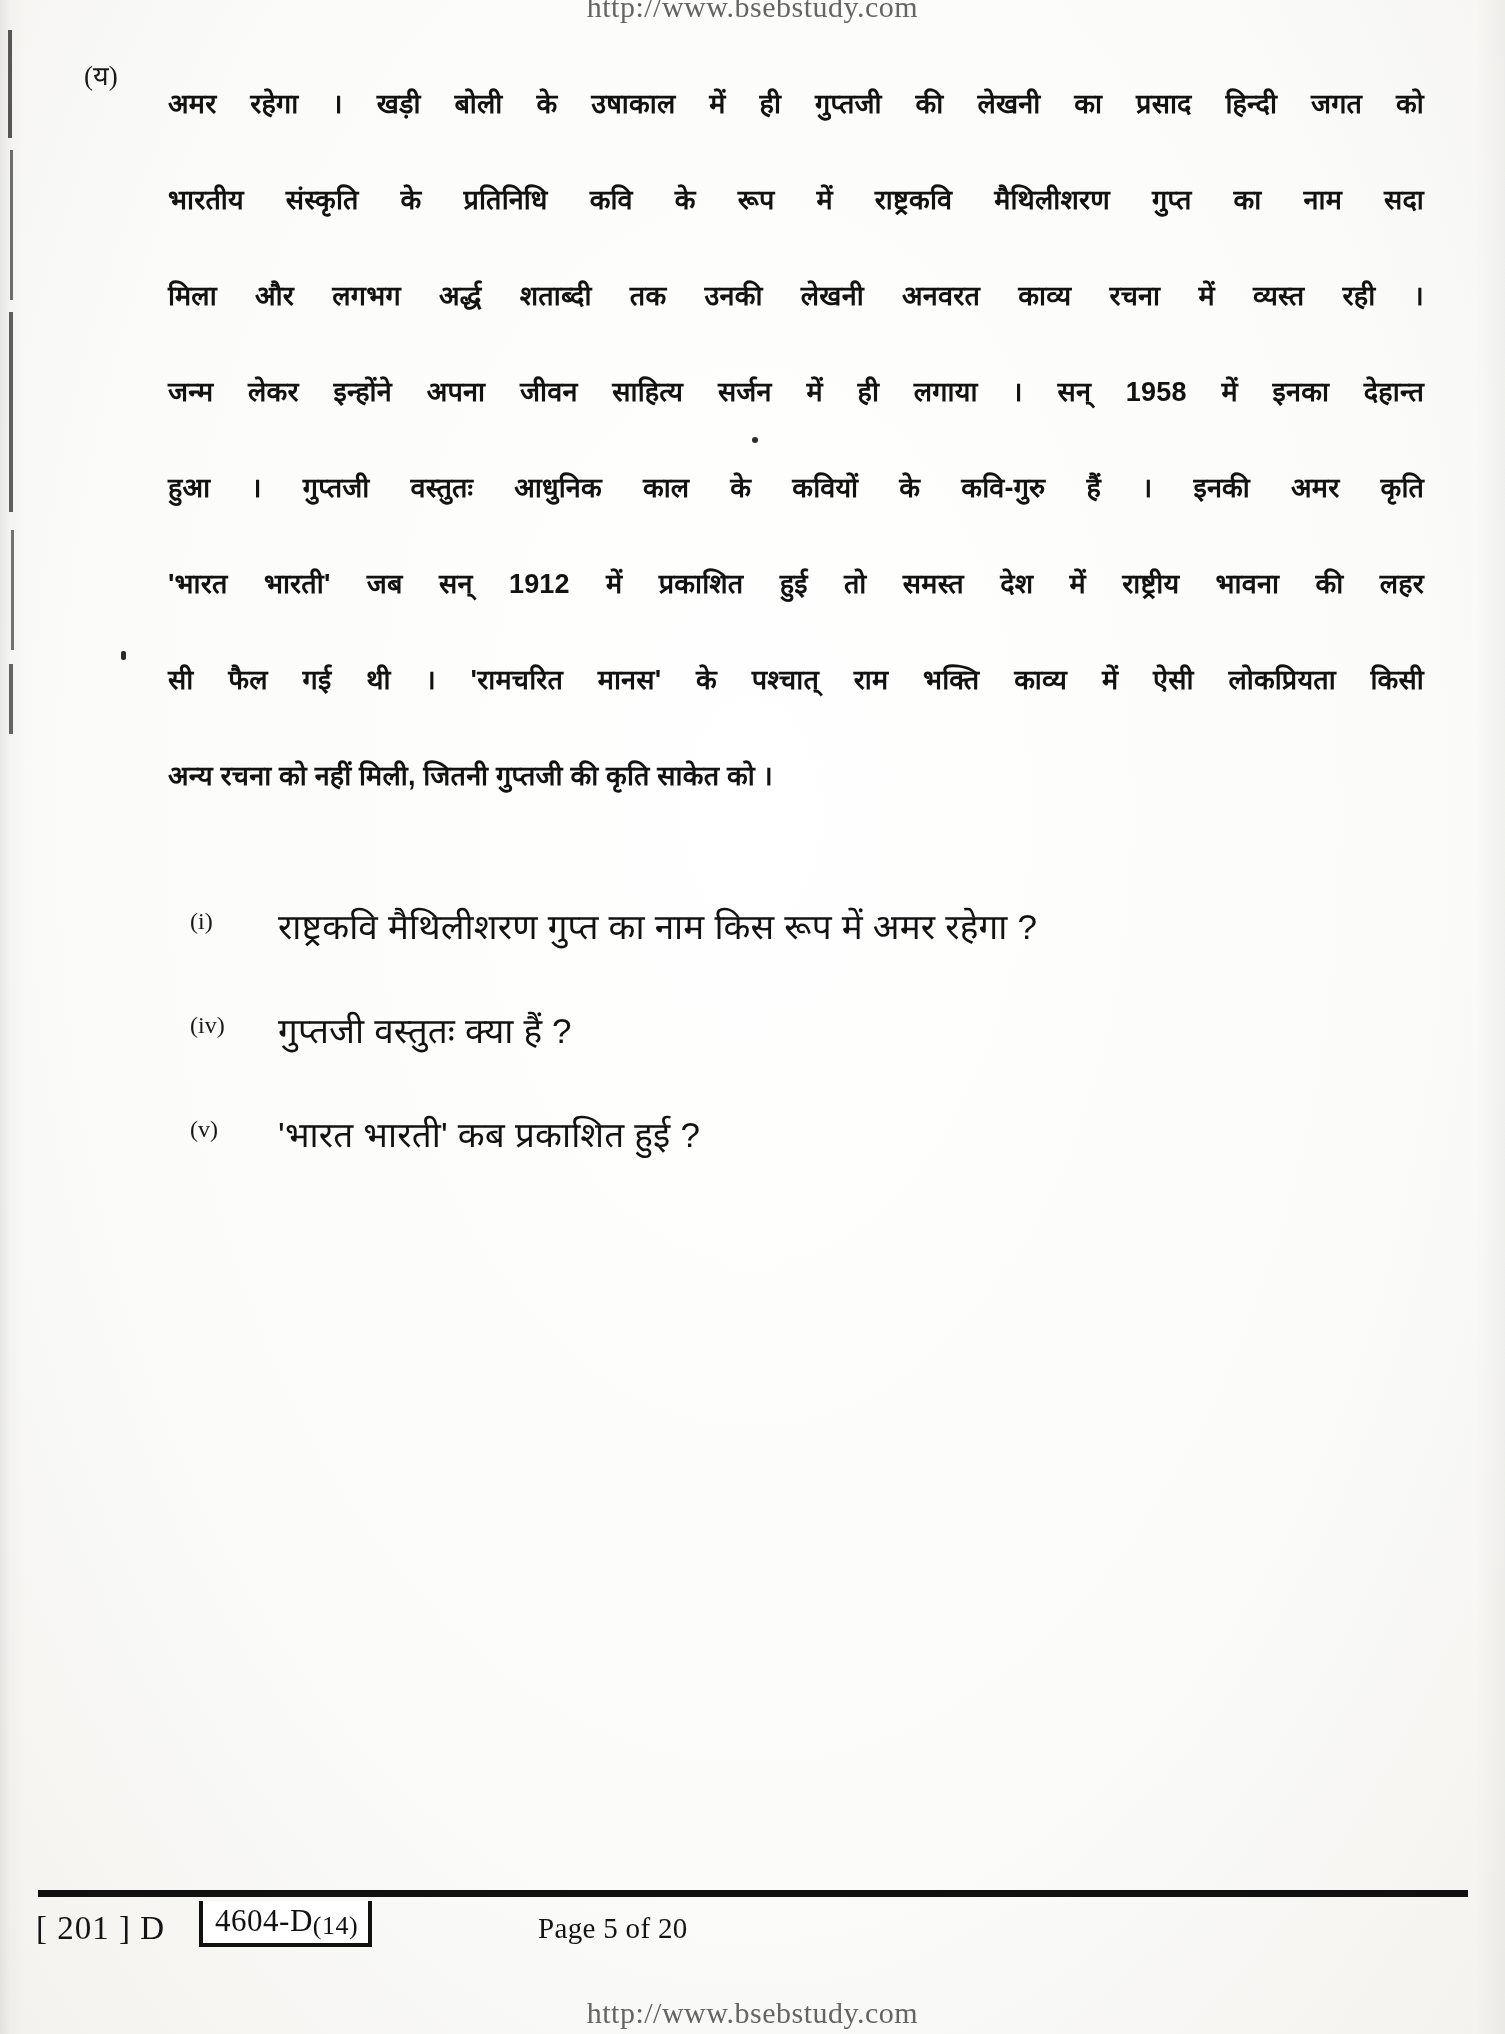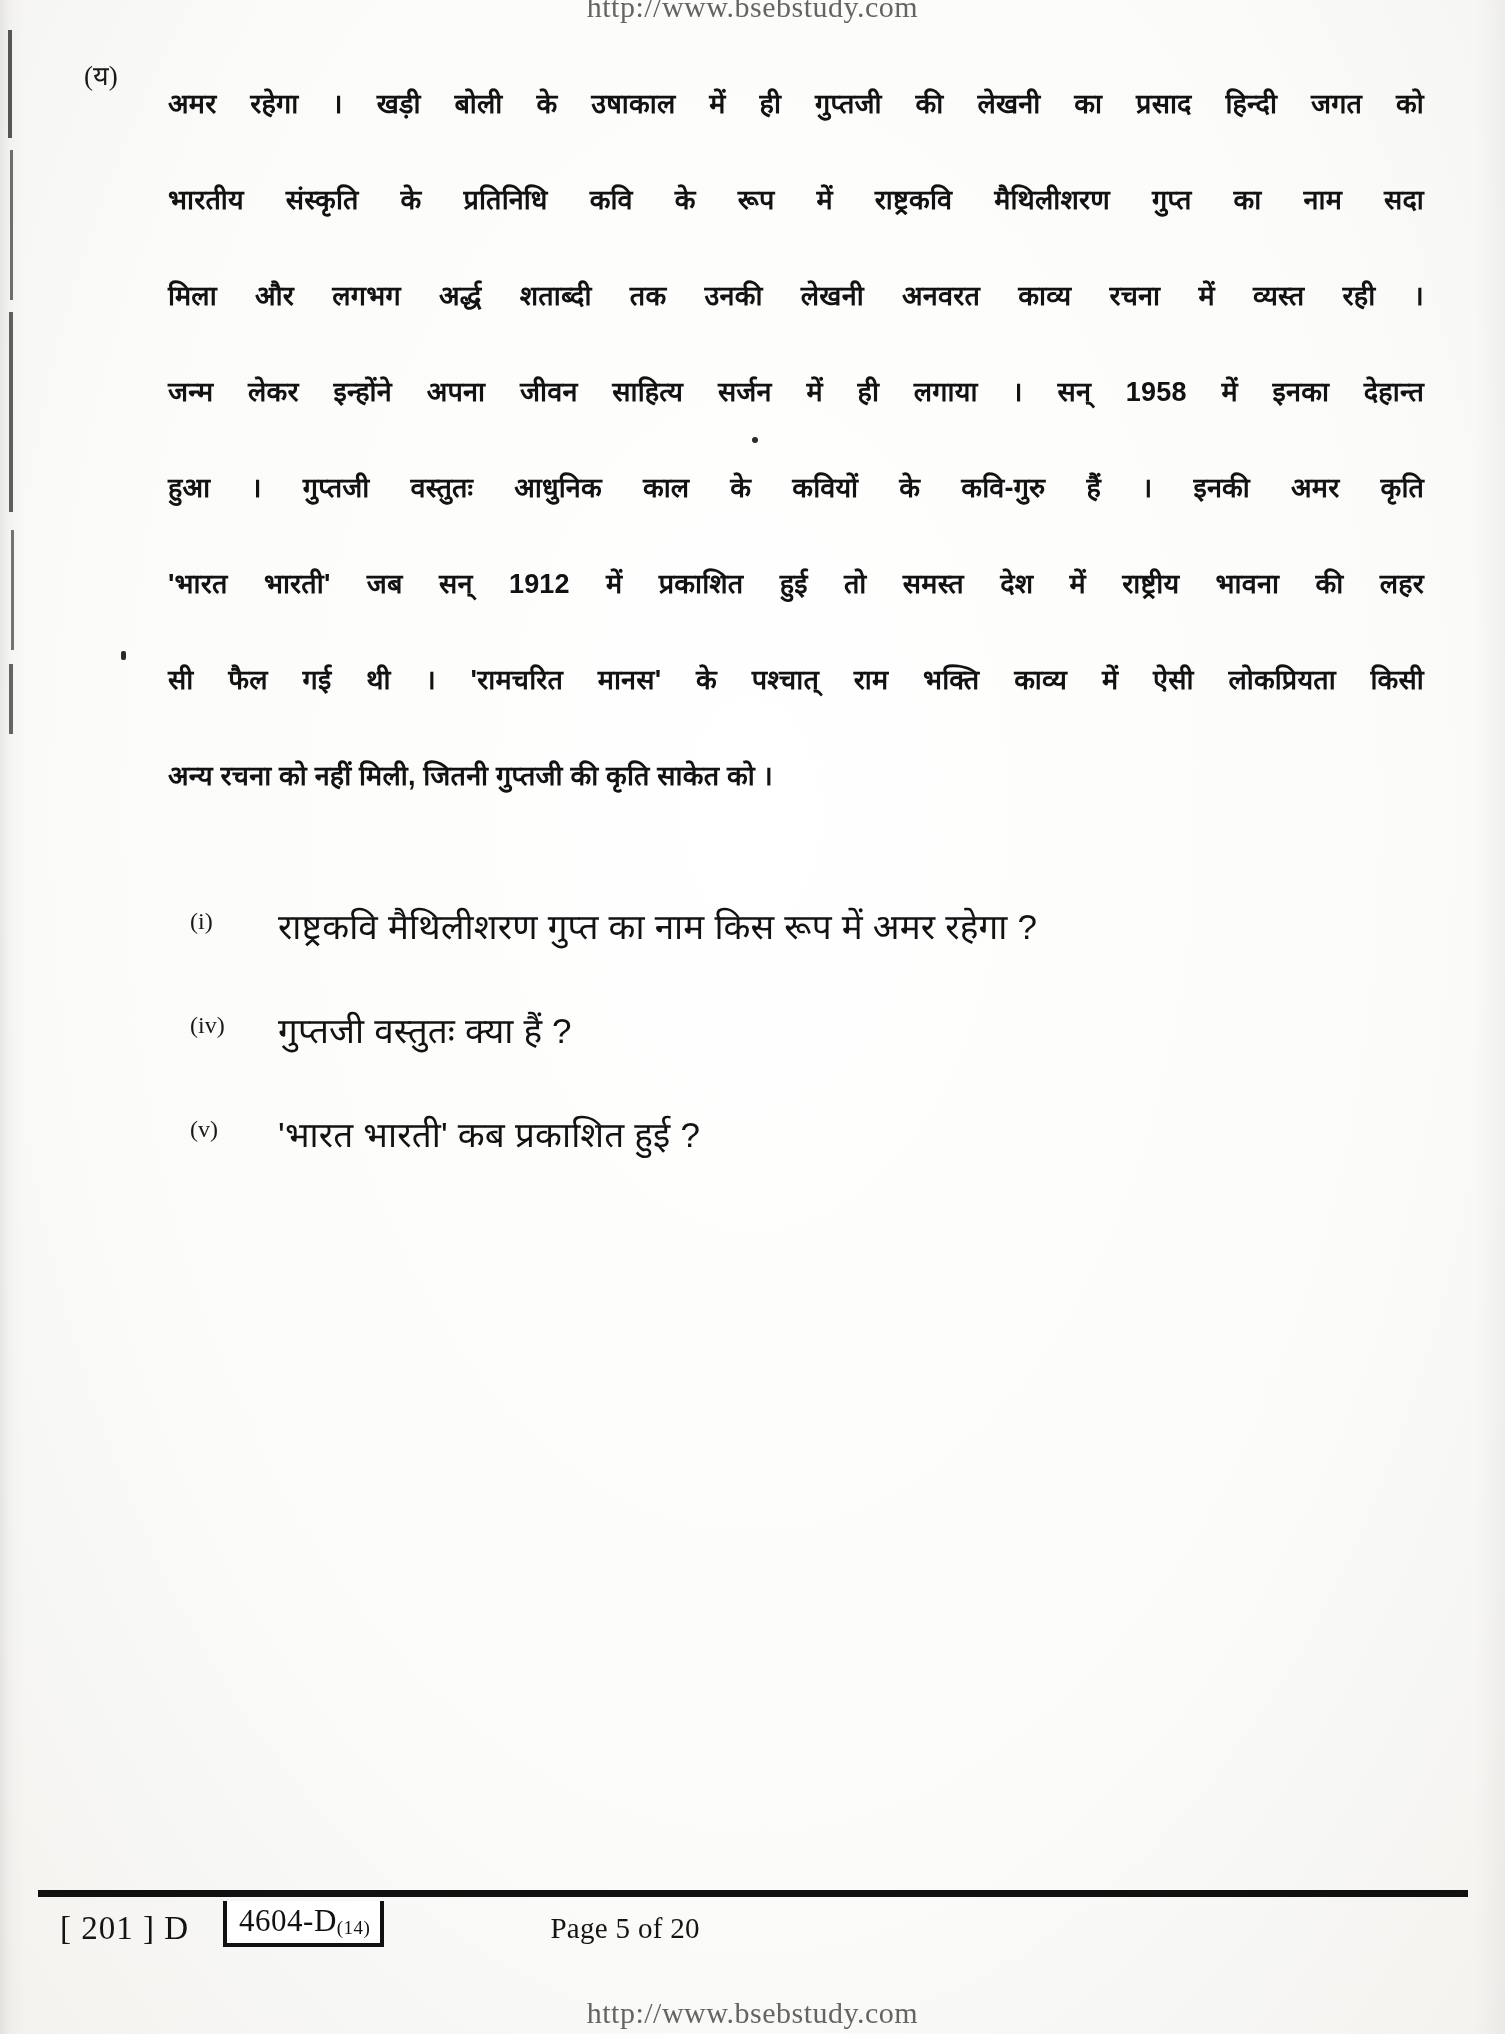--- a/index.html
+++ b/index.html
@@ -113,21 +113,21 @@
   .footer-rule{
     position:absolute;
     left:38px;
     top:1890px;
     width:1430px;
     height:7px;
     background:#111;
   }
   .footer{
     position:absolute;
-    left:52px;
+    left:28px;
     top:1897px;
     width:1430px;
     height:62px;
     display:flex;
     align-items:center;
   }
   .f-left{
     font-family:"Liberation Serif", serif;
     font-size:33px;
     color:#141414;
@@ -145,21 +145,21 @@
     top:-4px;
   }
   .f-code{
     font-family:"Liberation Serif", serif;
     font-size:31px;
     color:#111;
     white-space:nowrap;
     letter-spacing:.5px;
   }
   .f-code sub{
-    font-size:19px;
+    font-size:26px;
     vertical-align:baseline;
     position:relative;
     top:3px;
   }
   .f-page{
     margin-left:166px;
     font-family:"Liberation Serif", serif;
     font-size:29px;
     color:#141414;
     white-space:nowrap;

